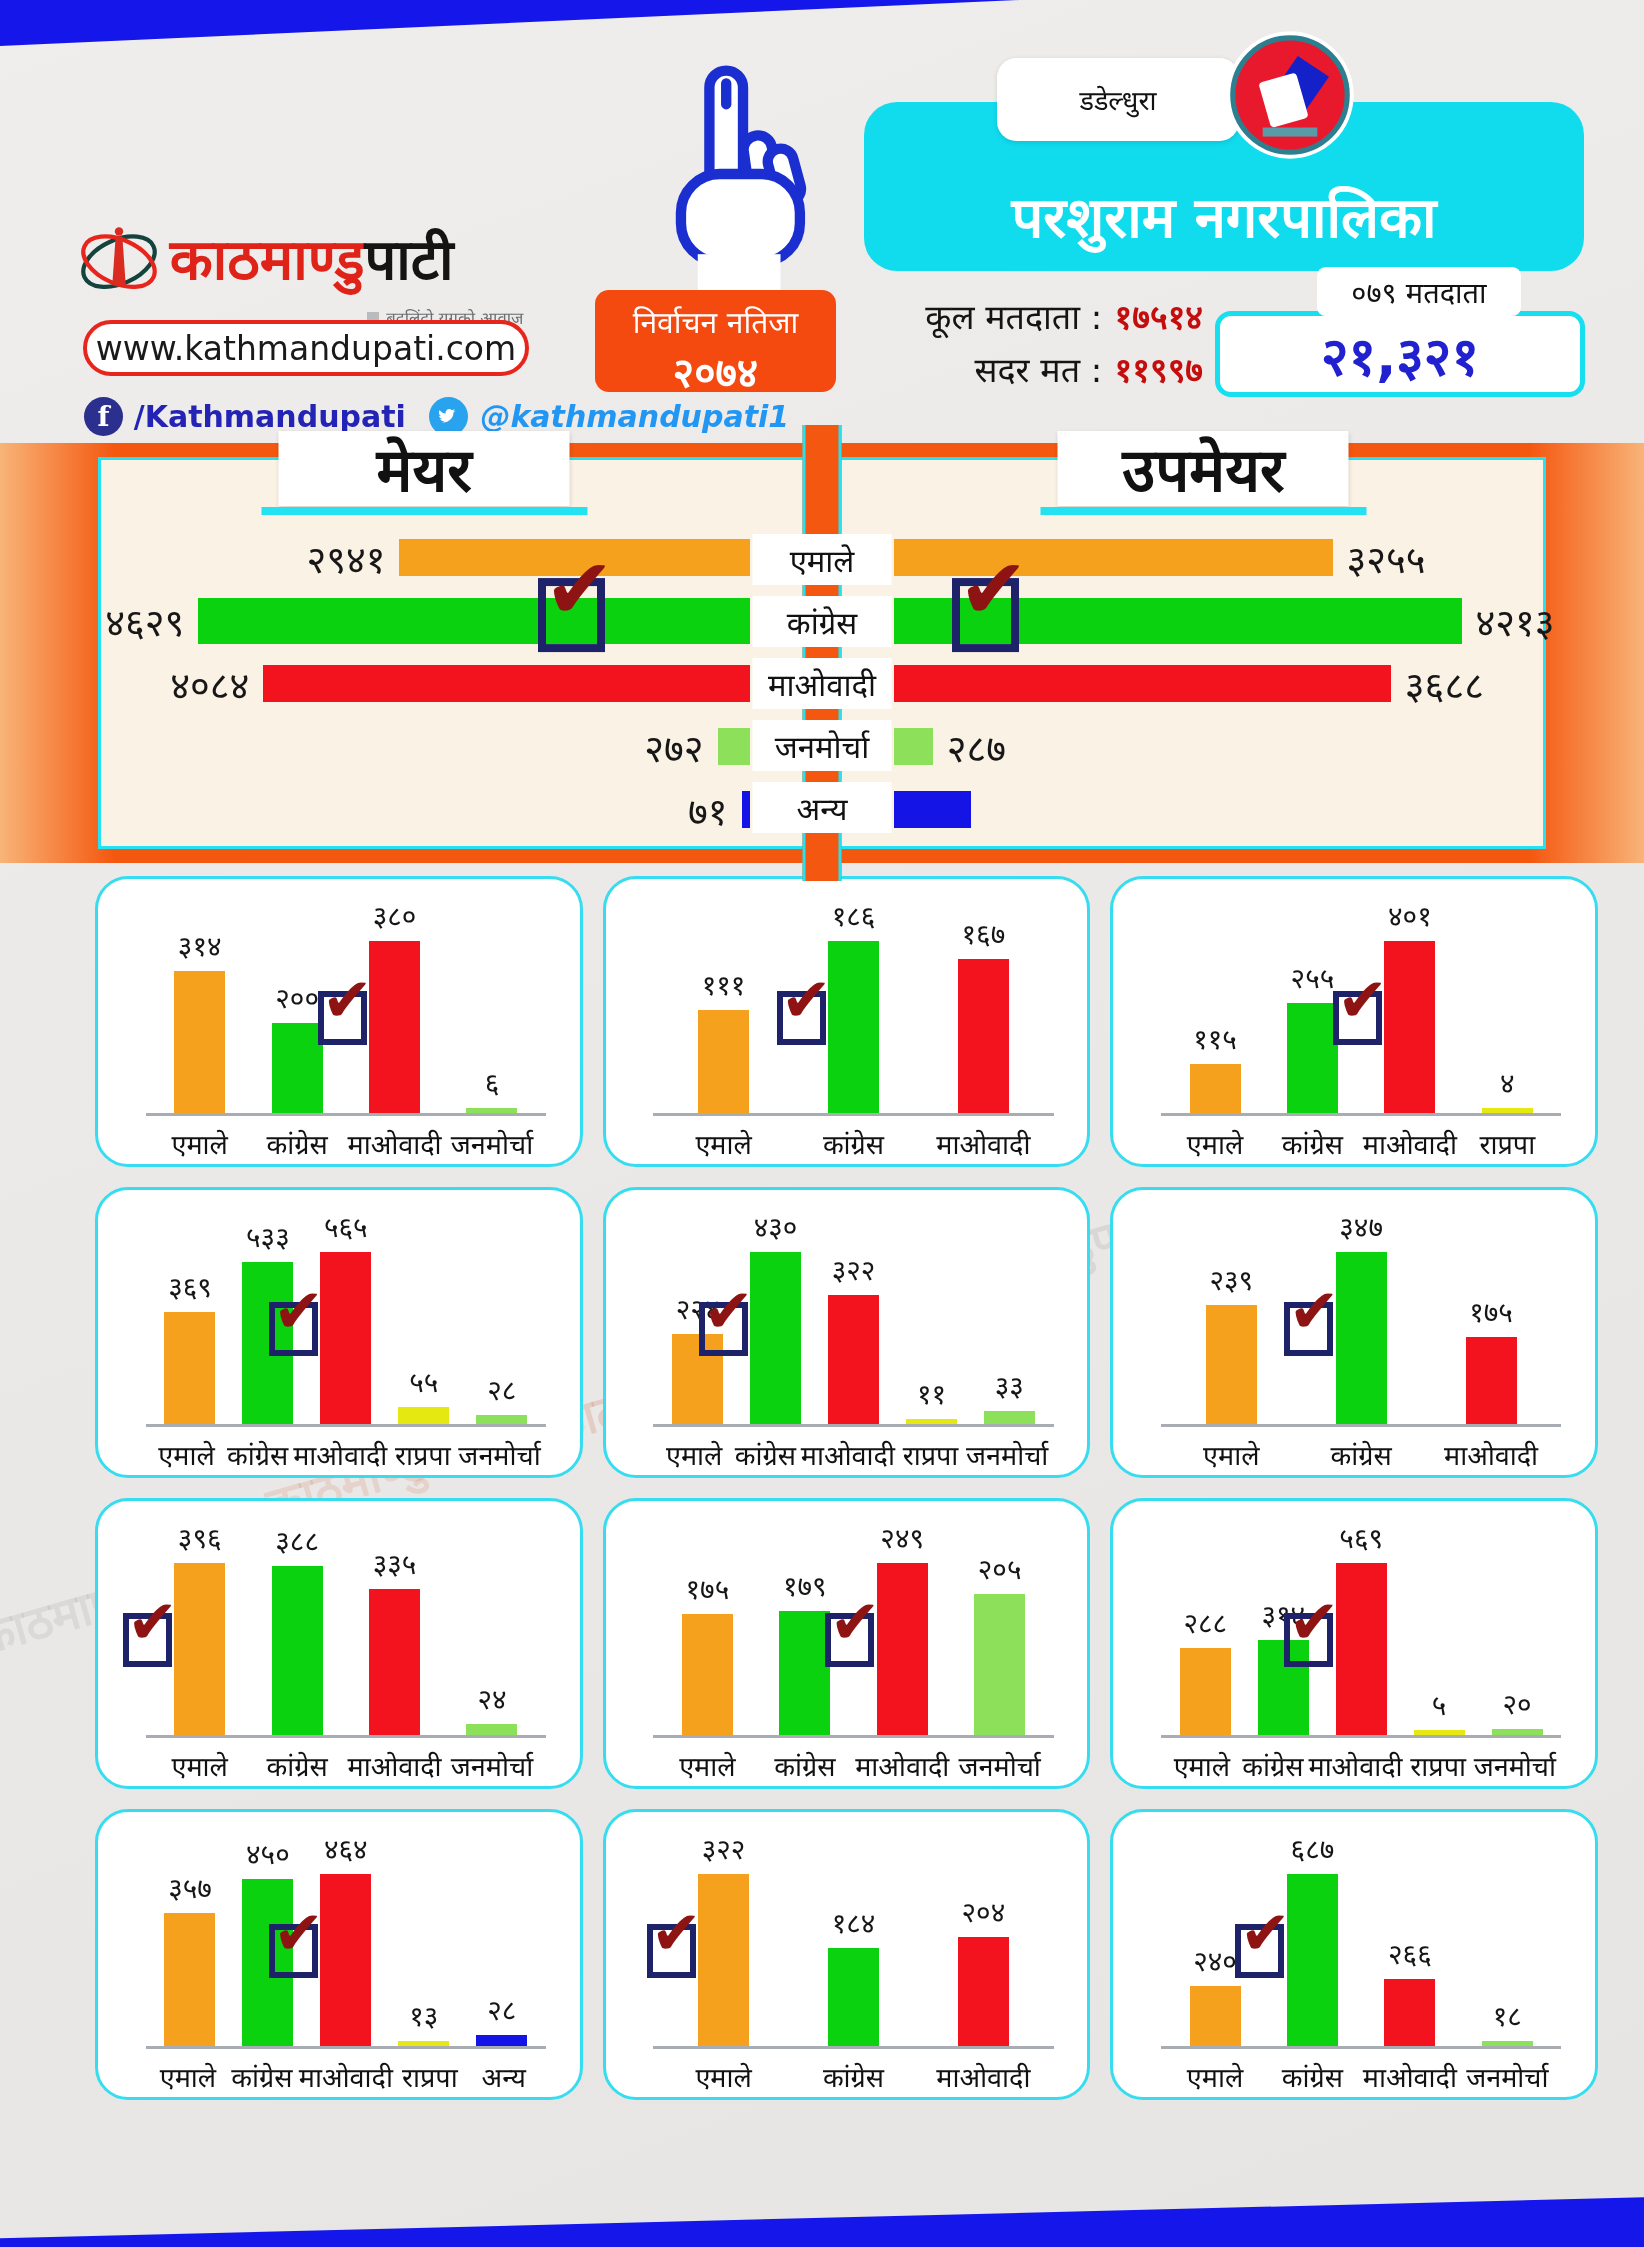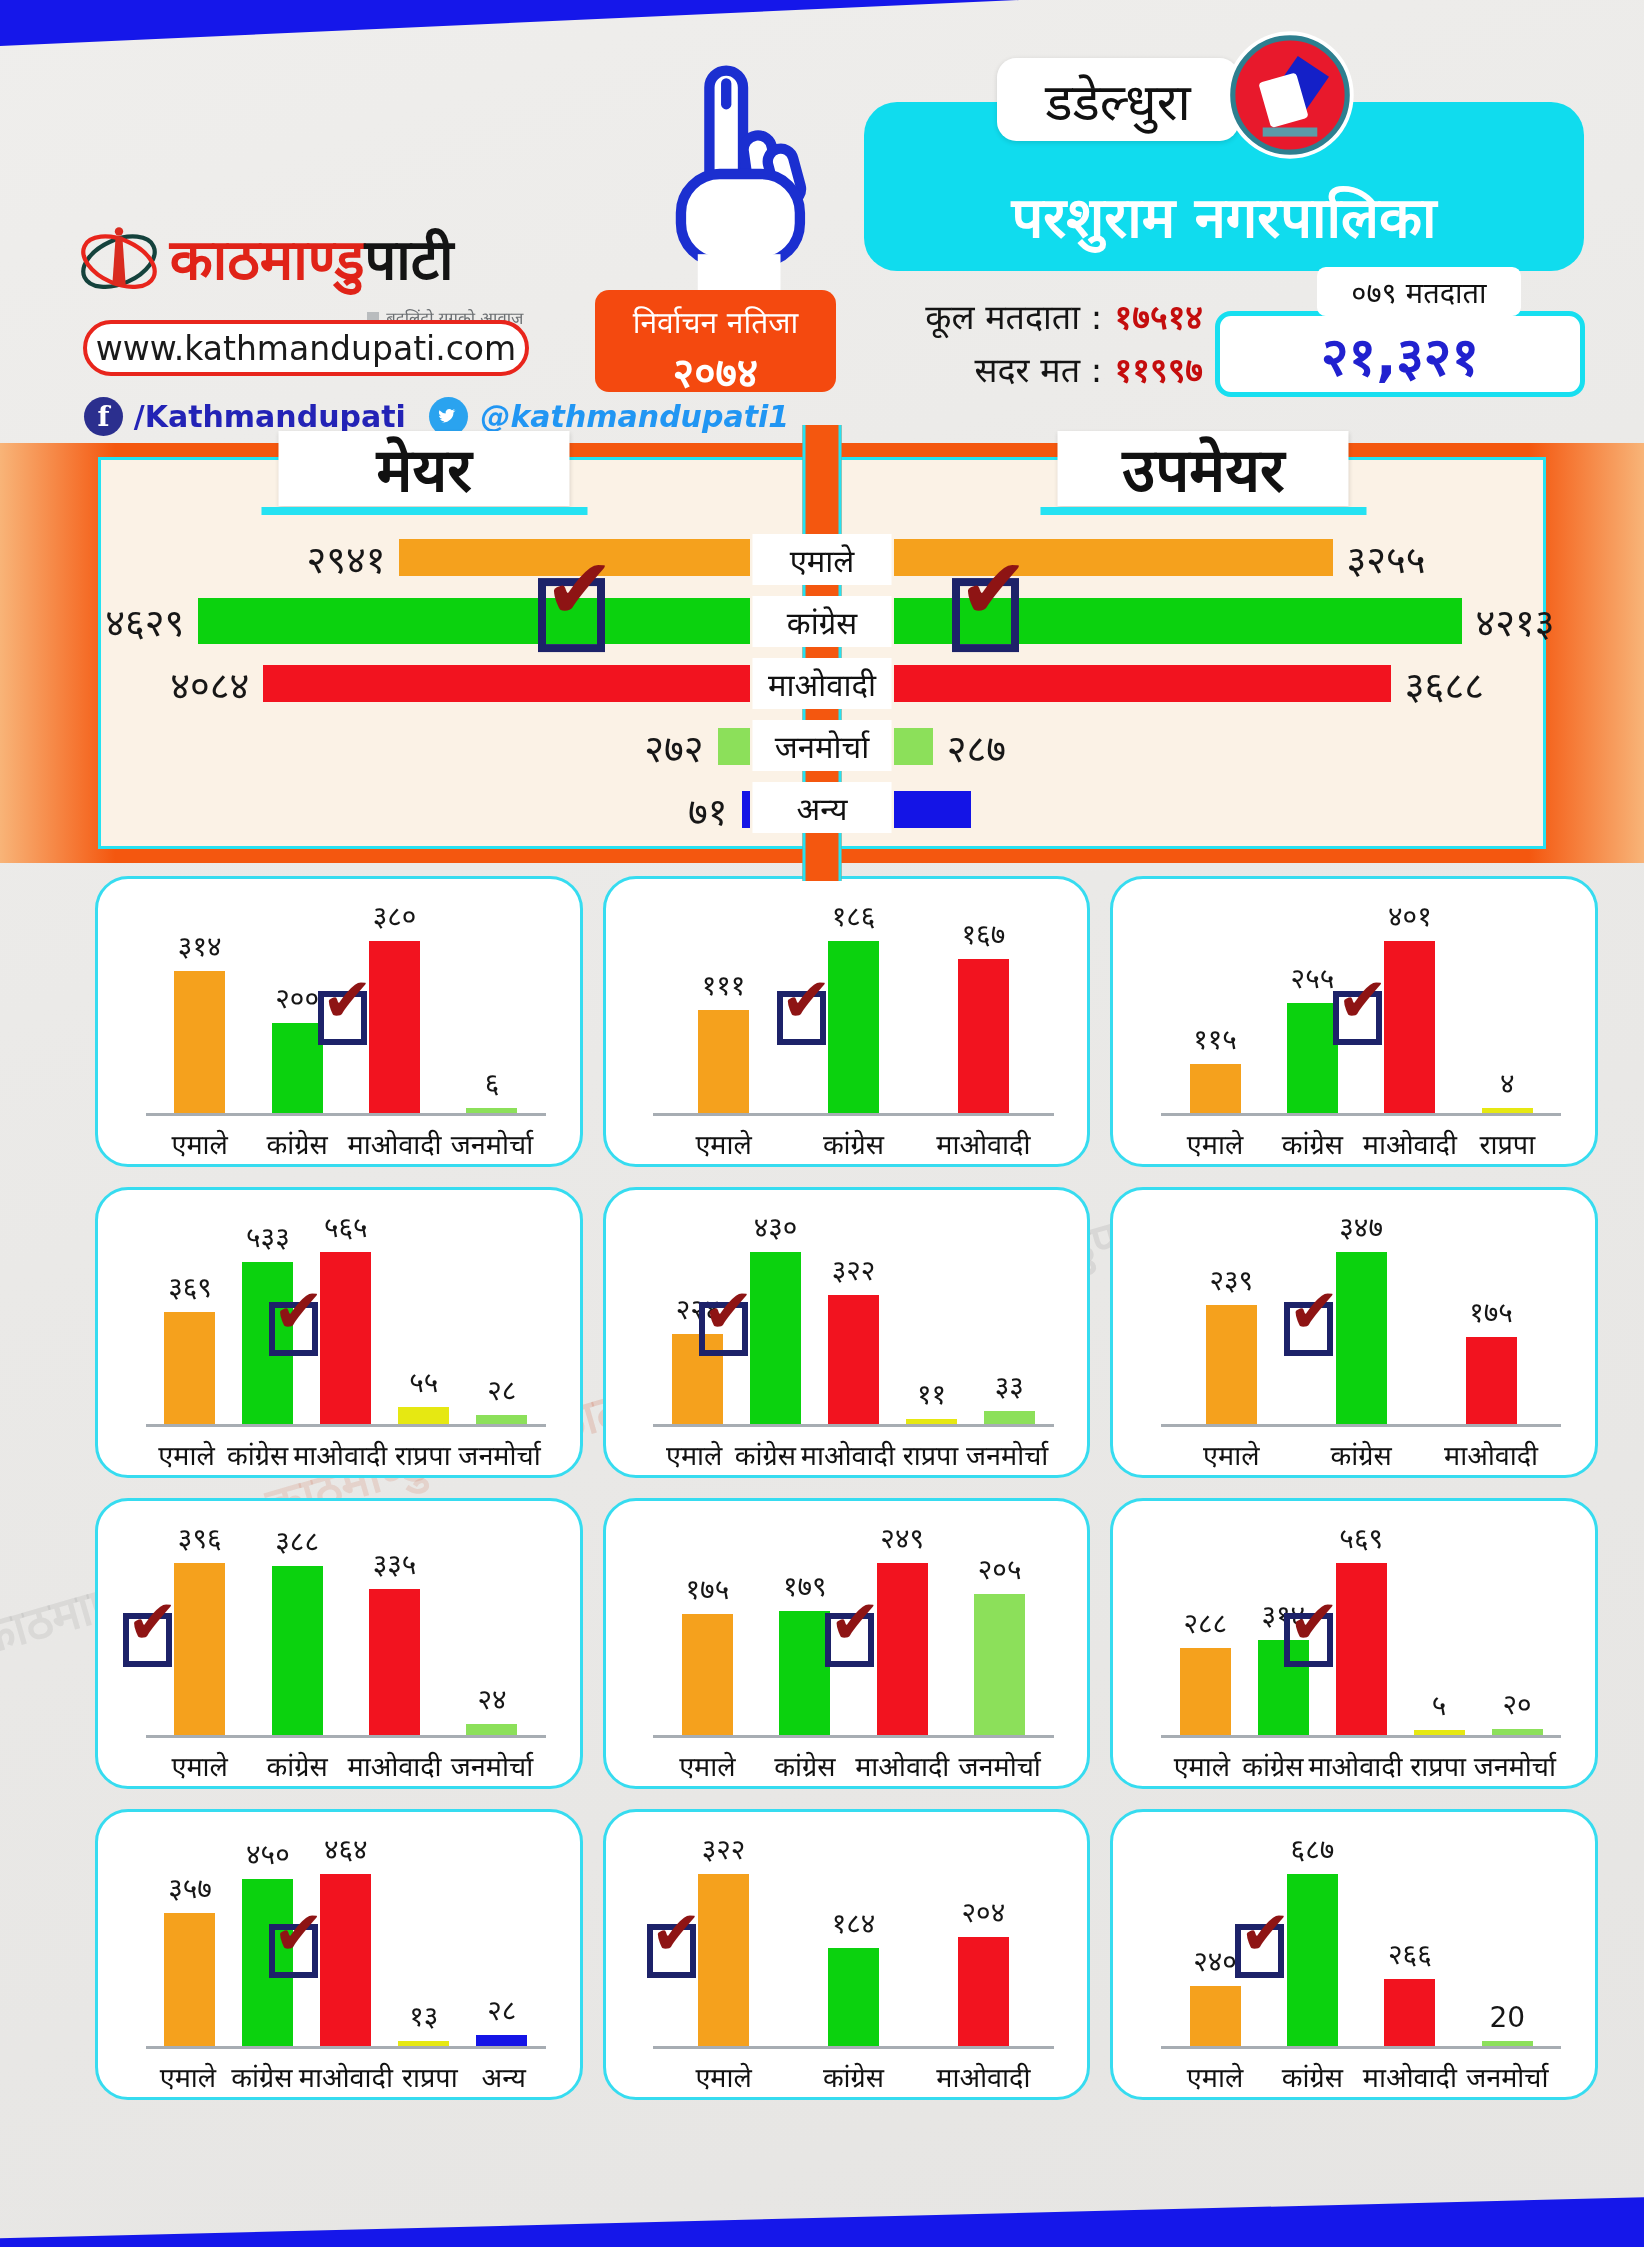--- a/index.html
+++ b/index.html
@@ -30,21 +30,21 @@
   .tw-handle{color:#2196f3;margin-left:-10.5px;font-style:italic;}
   .hand{position:absolute;left:637px;top:51px;width:181px;height:290px;}
   .badge{position:absolute;left:595px;top:290px;width:241px;height:102px;background:#f4490f;border-radius:14px;
          color:#fff;text-align:center;padding-top:10.5px;}
   .badge .b1{font-size:30px;}
   .badge .b2{font-size:41px;font-weight:bold;margin-top:1.8px;}
   .voters{position:absolute;left:843px;top:293px;width:360px;font-size:34px;color:#141414;}
   .voters .vrow{display:flex;justify-content:flex-end;gap:12.3px;margin-bottom:7px;white-space:nowrap;}
   .voters .vval{color:#c40d0d;font-weight:bold;}
   .district-pill{position:absolute;left:997px;top:58px;width:242px;height:83px;background:#fff;border-radius:19.3px;
-         display:flex;align-items:center;justify-content:center;font-size:51px;color:#111;z-index:3;
+         display:flex;align-items:center;justify-content:center;font-size:27px;color:#111;z-index:3;
          box-shadow:0 1.8px 5.3px rgba(0,0,0,.12);}
   .ballot{position:absolute;left:1225px;top:30px;width:130px;height:130px;z-index:4;}
   .muni-box{position:absolute;left:864px;top:102px;width:720px;height:169px;background:#10dcee;border-radius:33px;
          z-index:2;display:flex;align-items:flex-end;justify-content:center;padding-bottom:17.6px;
          color:#fff;font-size:56px;font-weight:bold;white-space:nowrap;}
   .turnout-pill{position:absolute;left:1317px;top:267px;width:204px;height:49px;background:#fff;border-radius:8.8px;
          display:flex;align-items:center;justify-content:center;font-size:29px;color:#111;z-index:3;}
   .turnout-box{position:absolute;left:1215px;top:311px;width:370px;height:86px;background:#fff;border:5.3px solid #17dff0;
          border-radius:16px;display:flex;align-items:center;justify-content:center;font-size:53px;font-weight:bold;
          color:#2121cf;z-index:2;}
@@ -626,21 +626,21 @@
             <div class="pbar" style="height: 172px; background: rgb(11, 210, 14);"></div>
             <span class="checkbox" style="bottom: 68px;">
               <span class="tick">✔</span>
             </span>
           </div>
           <div class="pcol">
             <div class="pval">२६६</div>
             <div class="pbar" style="height: 67px; background: rgb(242, 19, 31);"></div>
           </div>
           <div class="pcol">
-            <div class="pval">20</div>
+            <div class="pval">१८</div>
             <div class="pbar" style="height: 4.4px; background: rgb(140, 224, 90);"></div>
           </div>
         </div>
     <div class="axis"></div>
     <div class="plabels">
           <div class="plab">एमाले</div>
           <div class="plab">कांग्रेस</div>
           <div class="plab">माओवादी</div>
           <div class="plab">जनमोर्चा</div>
         </div>

